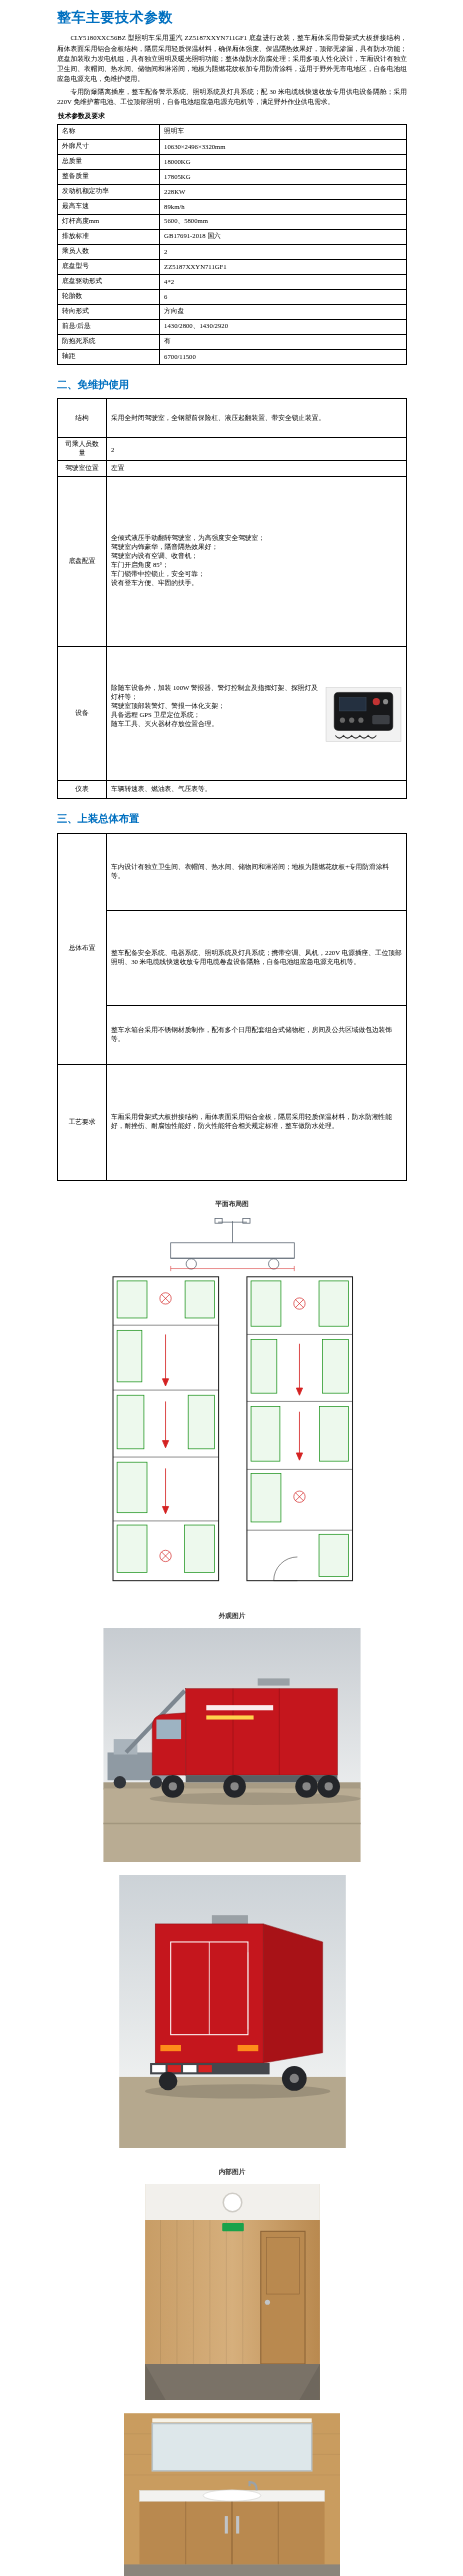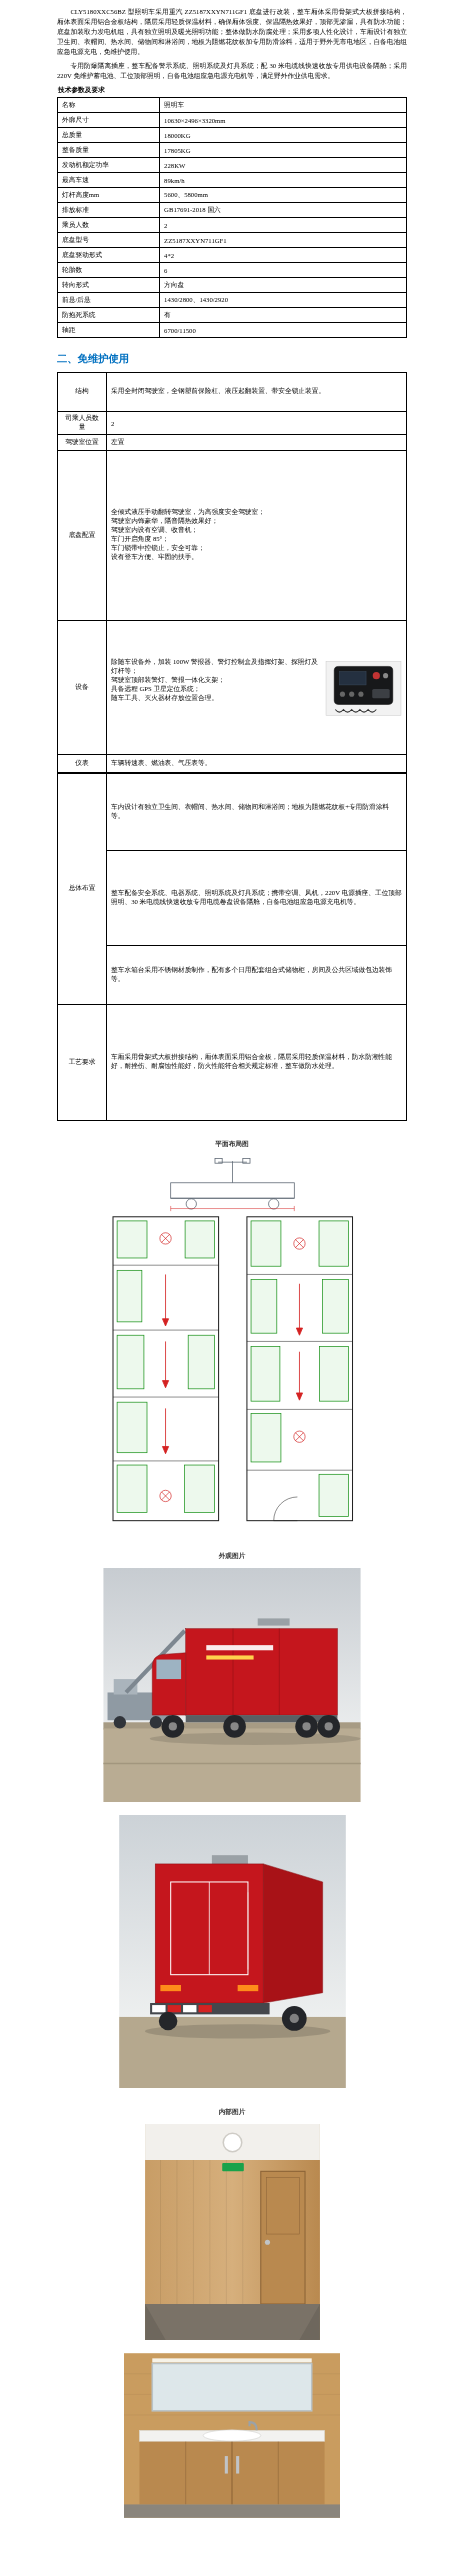--- a/index.html
+++ b/index.html
@@ -79,20 +79,21 @@
     margin: 19.6px 0 7.2px 0;
   }
   .fig { display: block; margin: 0 auto; }
   .fig-gap { height: 13px; }
 </style>
 </head>
 <body>
 
 <div class="page">
 
+  <h1 class="doc-title">整车主要技术参数</h1>
 
   <p class="body-text">CLY5180XXC56BZ 型照明车采用重汽 ZZ5187XXYN711GF1 底盘进行改装，整车厢体采用骨架式大板拼接结构，厢体表面采用铝合金板结构，隔层采用轻质保温材料，确保厢体强度、保温隔热效果好，顶部无渗漏，具有防水功能；底盘加装取力发电机组，具有独立照明及暖光照明功能；整体做防水防腐处理；采用多项人性化设计，车厢设计有独立卫生间、衣帽间、热水间、储物间和淋浴间，地板为阻燃花纹板加专用防滑涂料，适用于野外无市电地区，自备电池组应急电源充电，免维护使用。</p>
   <p class="body-text">专用防爆隔离插座，整车配备警示系统、照明系统及灯具系统；配 30 米电缆线快速收放专用供电设备隔舱；采用 220V 免维护蓄电池、工位顶部照明，自备电池组应急电源充电机等，满足野外作业供电需求。</p>
 
   <div class="table-caption">技术参数及要求</div>
 
   <table class="doc-table params-table">
     <tbody>
       <tr>
         <td class="p-label">名称</td>
@@ -209,20 +210,21 @@
           </div>
         </td>
       </tr>
       <tr>
         <td class="label-cell h35">仪表</td>
         <td class="value-cell">车辆转速表、燃油表、气压表等。</td>
       </tr>
     </tbody>
   </table>
 
+  <h2 class="section-title">三、上装总体布置</h2>
 
   <table class="doc-table layout-table">
     <tbody>
       <tr>
         <td class="label-cell" rowspan="3">总体布置</td>
         <td class="value-cell h150">车内设计有独立卫生间、衣帽间、热水间、储物间和淋浴间；地板为阻燃花纹板+专用防滑涂料等。</td>
       </tr>
       <tr>
         <td class="value-cell h185">整车配备安全系统、电器系统、照明系统及灯具系统；携带空调、风机，220V 电源插座、工位顶部照明、30 米电缆线快速收放专用电缆卷盘设备隔舱，自备电池组应急电源充电机等。</td>
       </tr>

